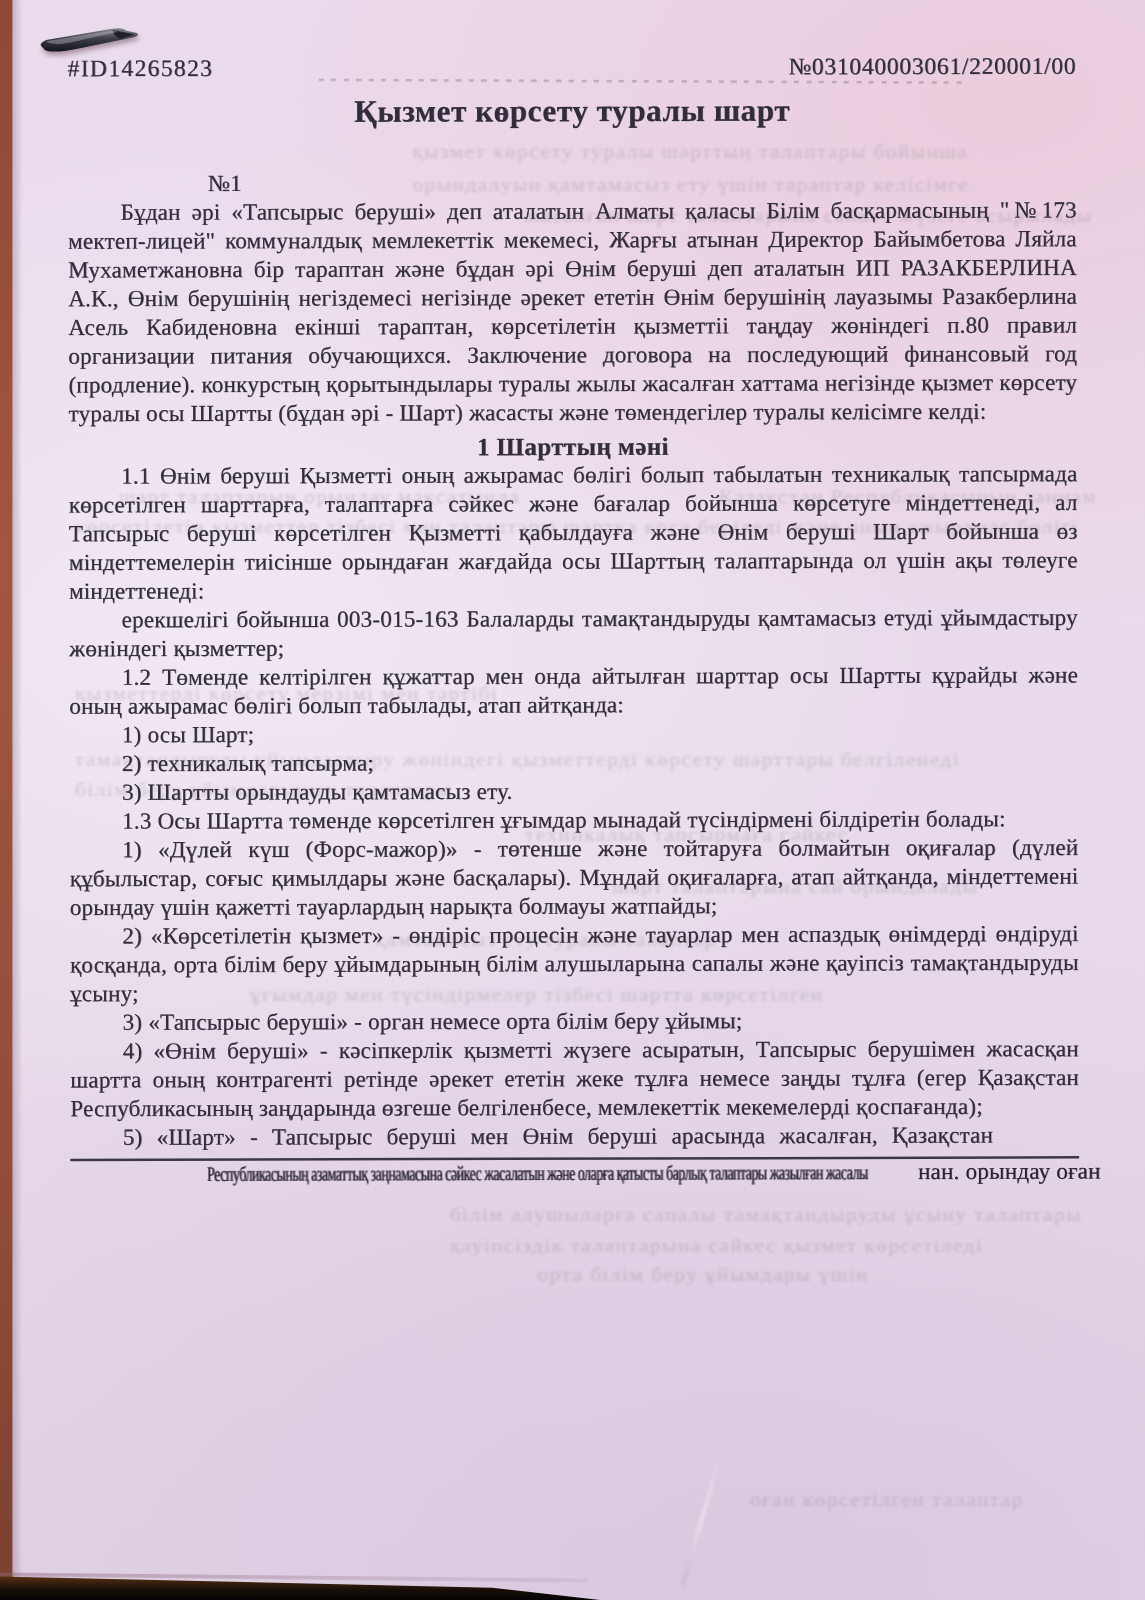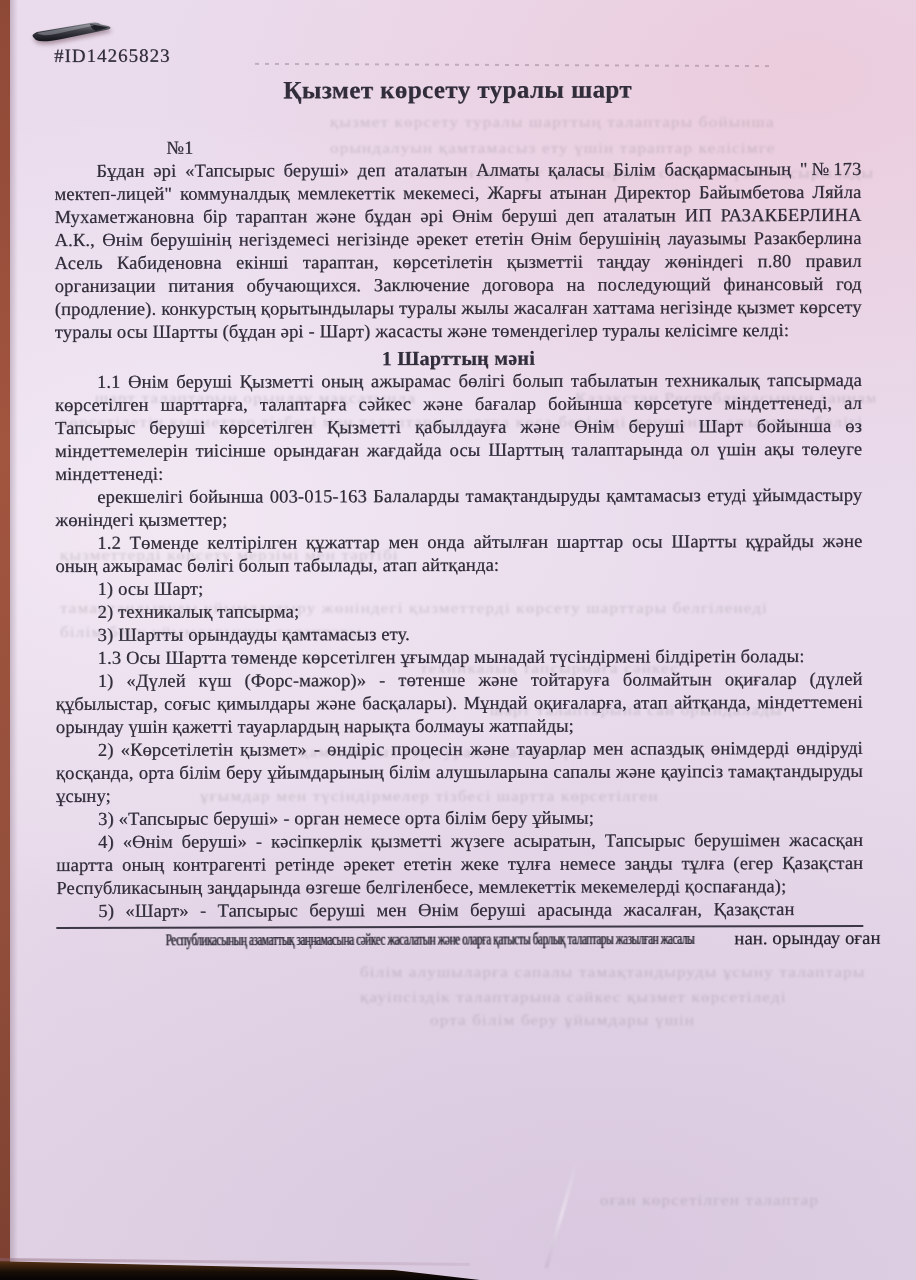--- a/index.html
+++ b/index.html
@@ -140,20 +140,21 @@
       </defs>
       <path d="M6 20 Q2 17 9 14 L62 5 Q70 3.5 73 6.5 L80 8 Q85 9.5 80 11.5 L34 21 Q14 25 8 22 Z" fill="url(#mg)"></path>
       <path d="M62 6 L80 9.5 L68 13 Q63 11 62 6 Z" fill="#202128"></path>
       <path d="M9 15 L60 6.5 Q64 6 66 7.5 L30 15.5 Q14 19 9 15 Z" fill="rgba(210,212,220,0.35)"></path>
     </svg>
   </div>
 
   <div class="content">
     <div class="doc-header">
       <span class="doc-id">#ID14265823</span>
+      <span class="doc-number">№031040003061/220001/00</span>
     </div>
 
     <h1 class="title">Қызмет көрсету туралы шарт</h1>
 
     <div class="contract-no">№1</div>
 
     <p class="para mt16">Бұдан әрі «Тапсырыс беруші» деп аталатын Алматы қаласы Білім басқармасының "№173 мектеп-лицей" коммуналдық мемлекеттік мекемесі, Жарғы атынан Директор Байымбетова Ляйла Мухаметжановна бір тараптан және бұдан әрі Өнім беруші деп аталатын ИП РАЗАКБЕРЛИНА А.К., Өнім берушінің негіздемесі негізінде әрекет ететін Өнім берушінің лауазымы Разакберлина Асель Кабиденовна екінші тараптан, көрсетілетін қызметтіі таңдау жөніндегі п.80 правил организации питания обучающихся. Заключение договора на последующий финансовый год (продление). конкурстың қорытындылары туралы жылы жасалған хаттама негізінде қызмет көрсету туралы осы Шартты (бұдан әрі - Шарт) жасасты және төмендегілер туралы келісімге келді:</p>
 
     <h2 class="sec">1 Шарттың мәні</h2>
 

